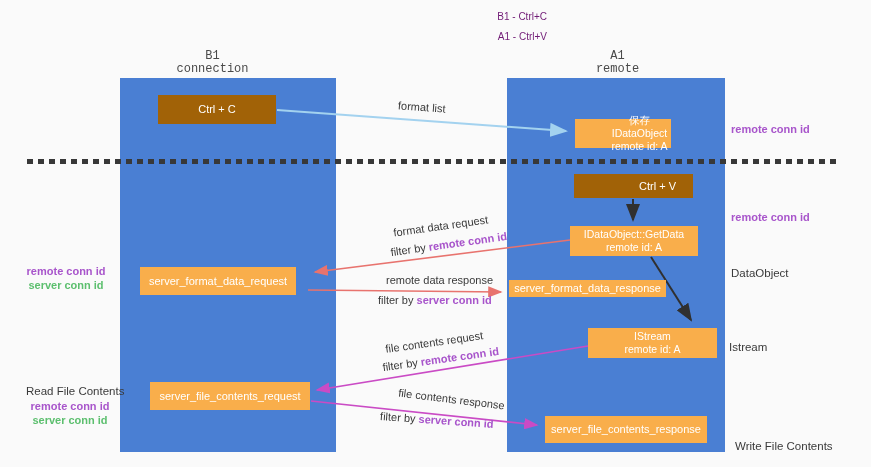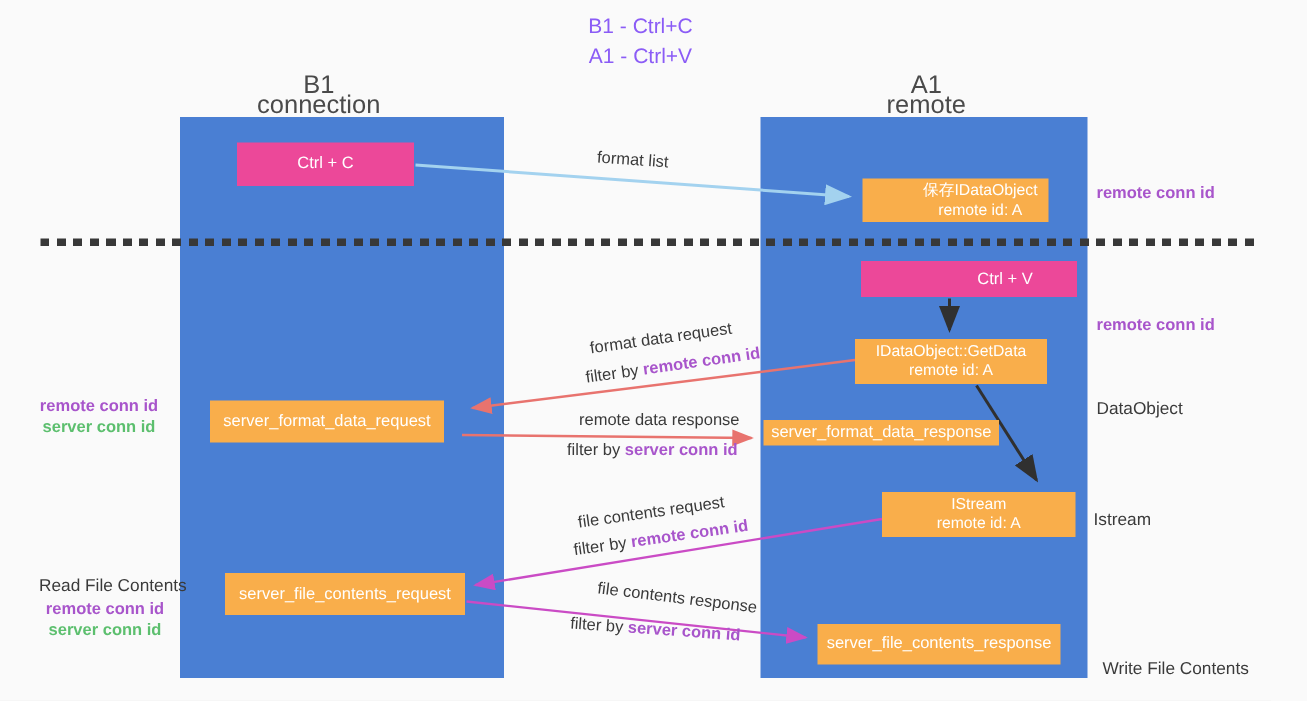--- a/index.html
+++ b/index.html
@@ -9,42 +9,42 @@
     width: 871px;
     height: 467px;
     background: #fafafa;
     font-family: "Liberation Sans", sans-serif;
     overflow: hidden;
     color: #3a3a3a;
   }
   .abs { position: absolute; }
   .title {
     left: 307px; top: 7px; width: 240px;
-    text-align: center; font-size: 14px; line-height: 20px; color: #8b5cf6;
+    text-align: right; font-size: 10px; line-height: 20px; color: #701a75;
     z-index: 6;
   }
   .lane-header {
     top: 50px; width: 125px; text-align: center;
-    font-size: 17px; line-height: 13px; color: #4a4a4a; z-index: 6;
+    font-size: 12px; line-height: 13px; color: #4a4a4a; z-index: 6; font-family: Liberation Mono, monospace;
   }
   .lane {
     top: 78px; height: 374px; background: #4a7fd3; z-index: 1;
   }
   .lane-b1 { left: 120px; width: 216px; }
   .lane-a1 { left: 507px; width: 218px; }
   .divider {
     left: 27px; top: 159px; width: 811px; height: 5px; z-index: 5;
     background: repeating-linear-gradient(90deg, #383838 0 6px, transparent 6px 11px);
   }
   .box {
     display: flex; flex-direction: column; align-items: center; justify-content: center;
     color: #ffffff; font-size: 11px; line-height: 13px; text-align: center;
     z-index: 3;
   }
-  .box.green { background: #ec4899; }
+  .box.green { background: #a16207; }
   .box.orange { background: #f9ae4b; }
   .box .sub { font-size: 10.5px; }
   .lbl { font-size: 11px; white-space: nowrap; z-index: 4; color: #3a3a3a; }
   .lbl.rot-neg { transform: rotate(-8deg); }
   .lbl.rot-pos { transform: rotate(7deg); }
   .lbl.rot-pos-sm { transform: rotate(4deg); }
   .purple { color: #a855cb; font-weight: bold; }
   .greentext { color: #5cbf6e; font-weight: bold; }
   .side-dark { font-size: 11.5px; color: #3a3a3a; white-space: nowrap; z-index: 4; }
   .left-block { width: 92px; text-align: center; font-size: 11px; line-height: 14px; z-index: 4; white-space: nowrap; }
@@ -95,26 +95,26 @@
     <line x1="570" y1="240" x2="315" y2="272" stroke="#e8736e" stroke-width="1.6" marker-end="url(#m-salmon)"></line>
     <line x1="308" y1="290" x2="501" y2="292" stroke="#e8736e" stroke-width="1.6" marker-end="url(#m-salmon)"></line>
     <line x1="588" y1="346" x2="317" y2="390" stroke="#ca4bc5" stroke-width="1.6" marker-end="url(#m-magenta)"></line>
     <line x1="311" y1="401" x2="537" y2="425" stroke="#ca4bc5" stroke-width="1.6" marker-end="url(#m-magenta)"></line>
   </svg>
 
   <div class="abs box green" style="left:158px;top:95px;width:118px;height:29px;">
     <div>Ctrl + C</div>
   </div>
 
-  <div class="abs box orange" style="left:575px;top:119px;width:124px;height:29px;padding-left:33px;">
+  <div class="abs box orange" style="left:575px;top:119px;width:96px;height:29px;padding-left:33px;">
     <div class="sub">保存IDataObject</div>
     <div class="sub">remote id: A</div>
   </div>
 
-  <div class="abs box green" style="left:574px;top:174px;width:144px;height:24px;padding-left:48px;">
+  <div class="abs box green" style="left:574px;top:174px;width:119px;height:24px;padding-left:48px;">
     <div>Ctrl + V</div>
   </div>
 
   <div class="abs box orange" style="left:570px;top:226px;width:128px;height:30px;">
     <div class="sub">IDataObject::GetData</div>
     <div class="sub">remote id: A</div>
   </div>
 
   <div class="abs box orange" style="left:140px;top:267px;width:156px;height:28px;">
     <div>server_format_data_request</div>

